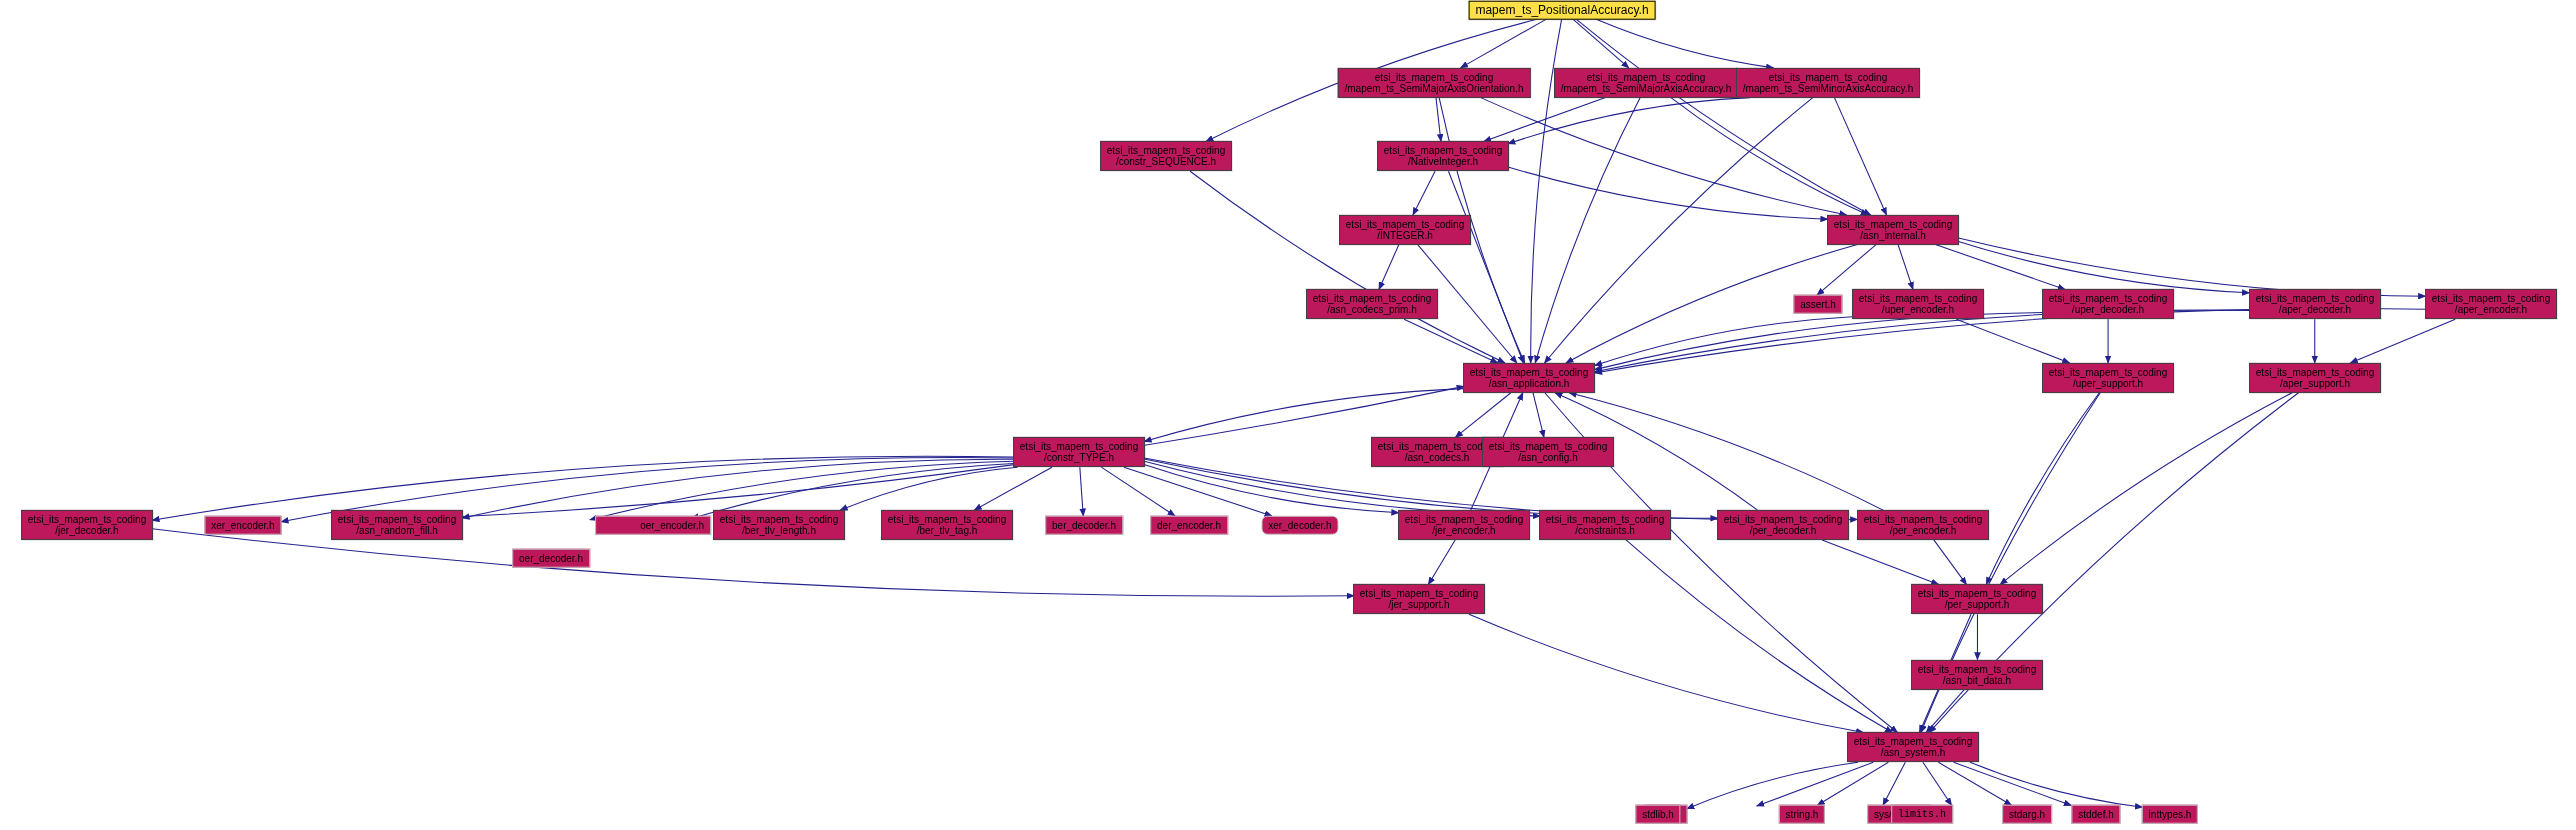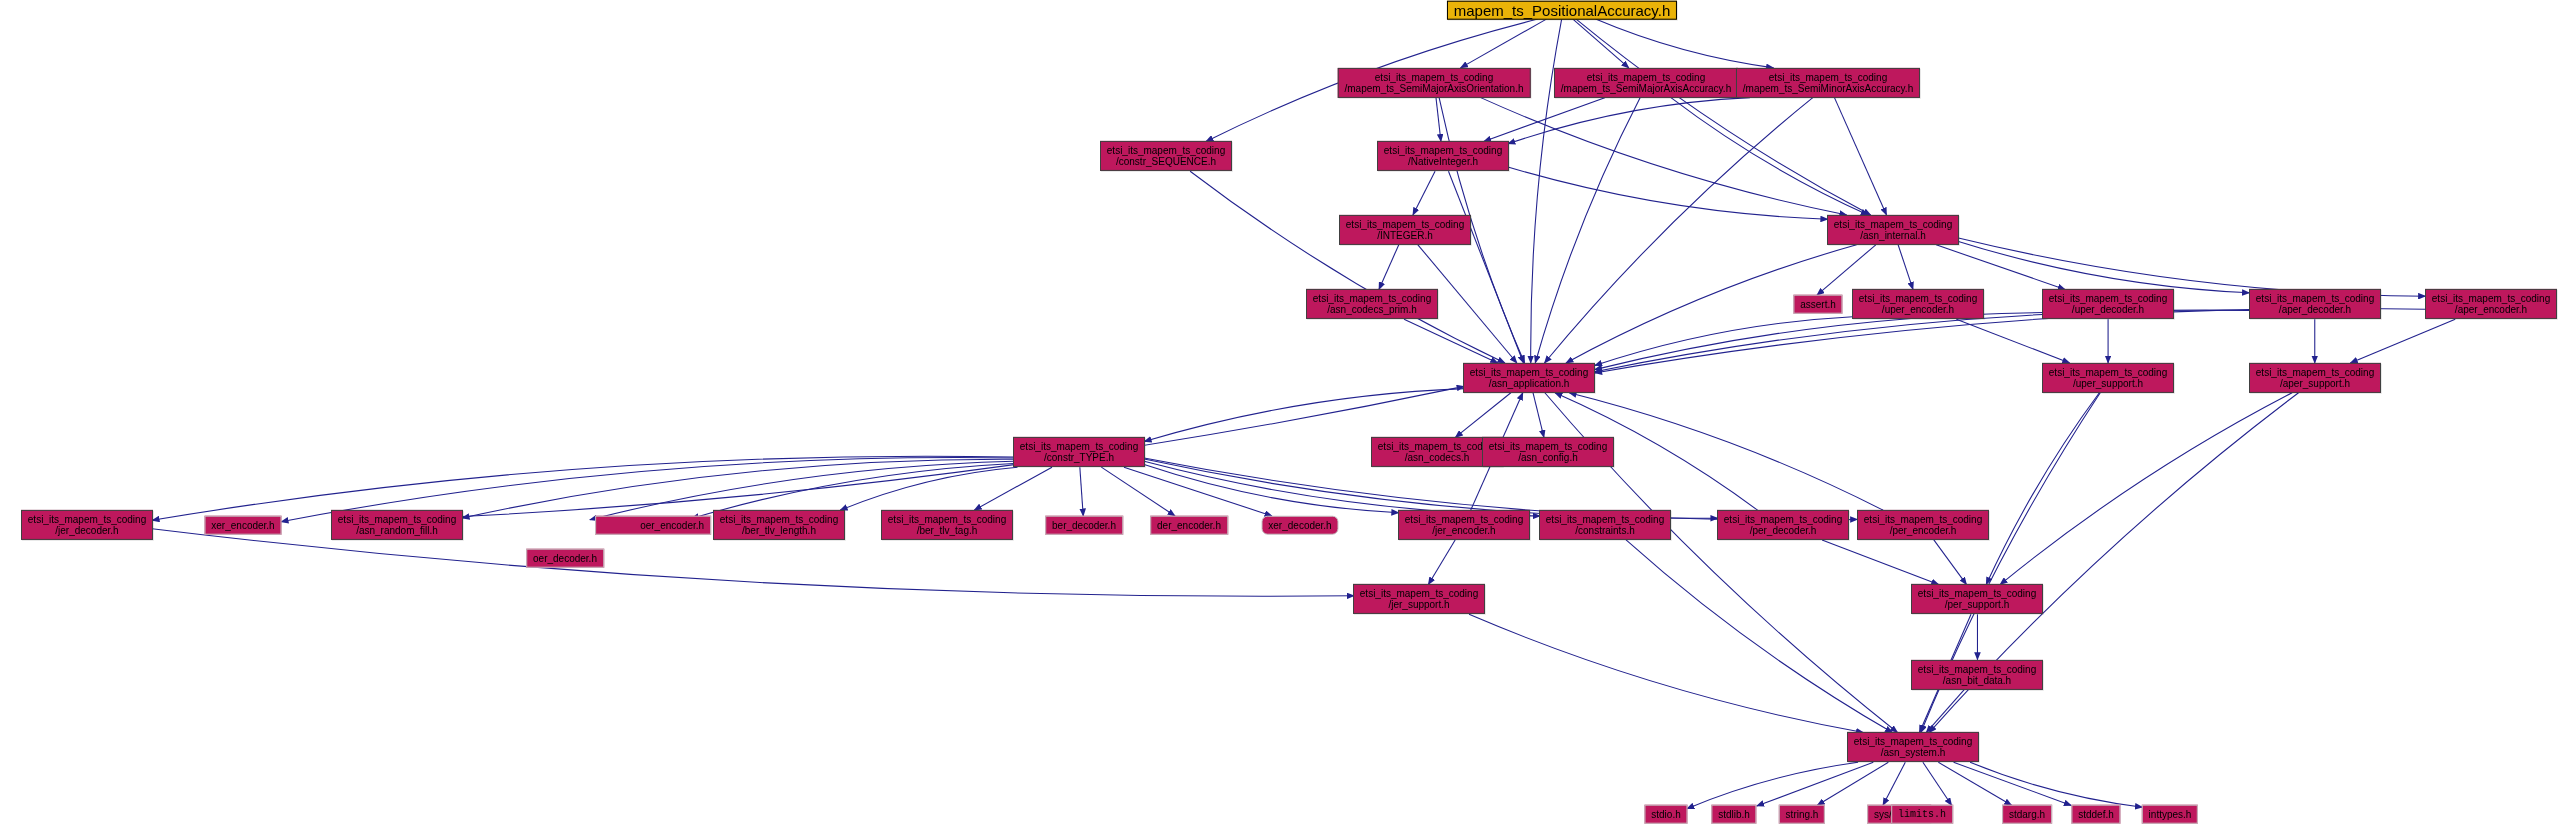--- a/index.html
+++ b/index.html
@@ -2,21 +2,21 @@
 <html style="font-size:13.2px"><head>
 <meta charset="utf-8">
 <style>
   html,body{margin:0;padding:0;background:#ffffff;}
   #canvas{position:relative;width:2576px;height:831px;background:#ffffff;overflow:hidden;
           font-family:"Liberation Sans","DejaVu Sans",sans-serif;}
   #edges{position:absolute;left:0;top:0;width:2576px;height:831px;z-index:0;}
   .node{position:absolute;z-index:1;background:#be185d;border:0.8px solid #404040;
         padding:2.5px 5.8px;text-align:center;font-size:10px;line-height:11.6px;color:#000;
         white-space:nowrap;transform:translate(-50%,-50%);box-shadow:0.8px 0.8px 0 rgba(0,0,0,0.12);}
-  .node.root{background:#eab308;border:0.8px solid #000;font-size:15px;}
+  .node.root{background:#fde047;border:0.8px solid #000;font-size:12px;}
   .node.external{border:0.8px solid #c4c4c4;box-shadow:none;}
   .node .ln{display:block;}
   path.edge{fill:none;stroke-width:1.3px;}
 </style>
 </head>
 <body>
 
 <div id="canvas" aria-label="mapem_ts_PositionalAccuracy.h">
   <svg id="edges" width="2576" height="831" viewBox="0 0 3116 1005" xmlns="http://www.w3.org/2000/svg">
     <defs>
@@ -189,21 +189,21 @@
         <span class="ln">etsi_its_mapem_ts_coding</span>
         <span class="ln">/jer_decoder.h</span>
       </div>
       <div class="node external" style="left: 243px; top: 525px;">
         <span class="ln">xer_encoder.h</span>
       </div>
       <div class="node internal" style="left: 397px; top: 525px;">
         <span class="ln">etsi_its_mapem_ts_coding</span>
         <span class="ln">/asn_random_fill.h</span>
       </div>
-      <div class="node external" style="left: 565px; top: 525px; margin-top: 33px;">
+      <div class="node external" style="left: 551px; top: 525px; margin-top: 33px;">
         <span class="ln">oer_decoder.h</span>
       </div>
       <div class="node external" style="left: 653px; top: 525px; padding-left: 44px;">
         <span class="ln">oer_encoder.h</span>
       </div>
       <div class="node internal" style="left: 779px; top: 525px;">
         <span class="ln">etsi_its_mapem_ts_coding</span>
         <span class="ln">/ber_tlv_length.h</span>
       </div>
       <div class="node internal" style="left: 947px; top: 525px;">
@@ -247,21 +247,21 @@
         <span class="ln">etsi_its_mapem_ts_coding</span>
         <span class="ln">/asn_bit_data.h</span>
       </div>
       <div class="node internal" style="left: 1913px; top: 747px;">
         <span class="ln">etsi_its_mapem_ts_coding</span>
         <span class="ln">/asn_system.h</span>
       </div>
       <div class="node external" style="left: 1666px; top: 814px;">
         <span class="ln">stdio.h</span>
       </div>
-      <div class="node external" style="left: 1734px; top: 814px;">
+      <div class="node external" style="left: 1658px; top: 814px;">
         <span class="ln">stdlib.h</span>
       </div>
       <div class="node external" style="left: 1802px; top: 814px;">
         <span class="ln">string.h</span>
       </div>
       <div class="node external" style="left: 1878px; top: 814px; margin-left: 21px;">
         <span class="ln">sys/types.h</span>
       </div>
       <div class="node external" style="left: 1922px; top: 814px; font-family: Liberation Mono, monospace;">
         <span class="ln">limits.h</span>

